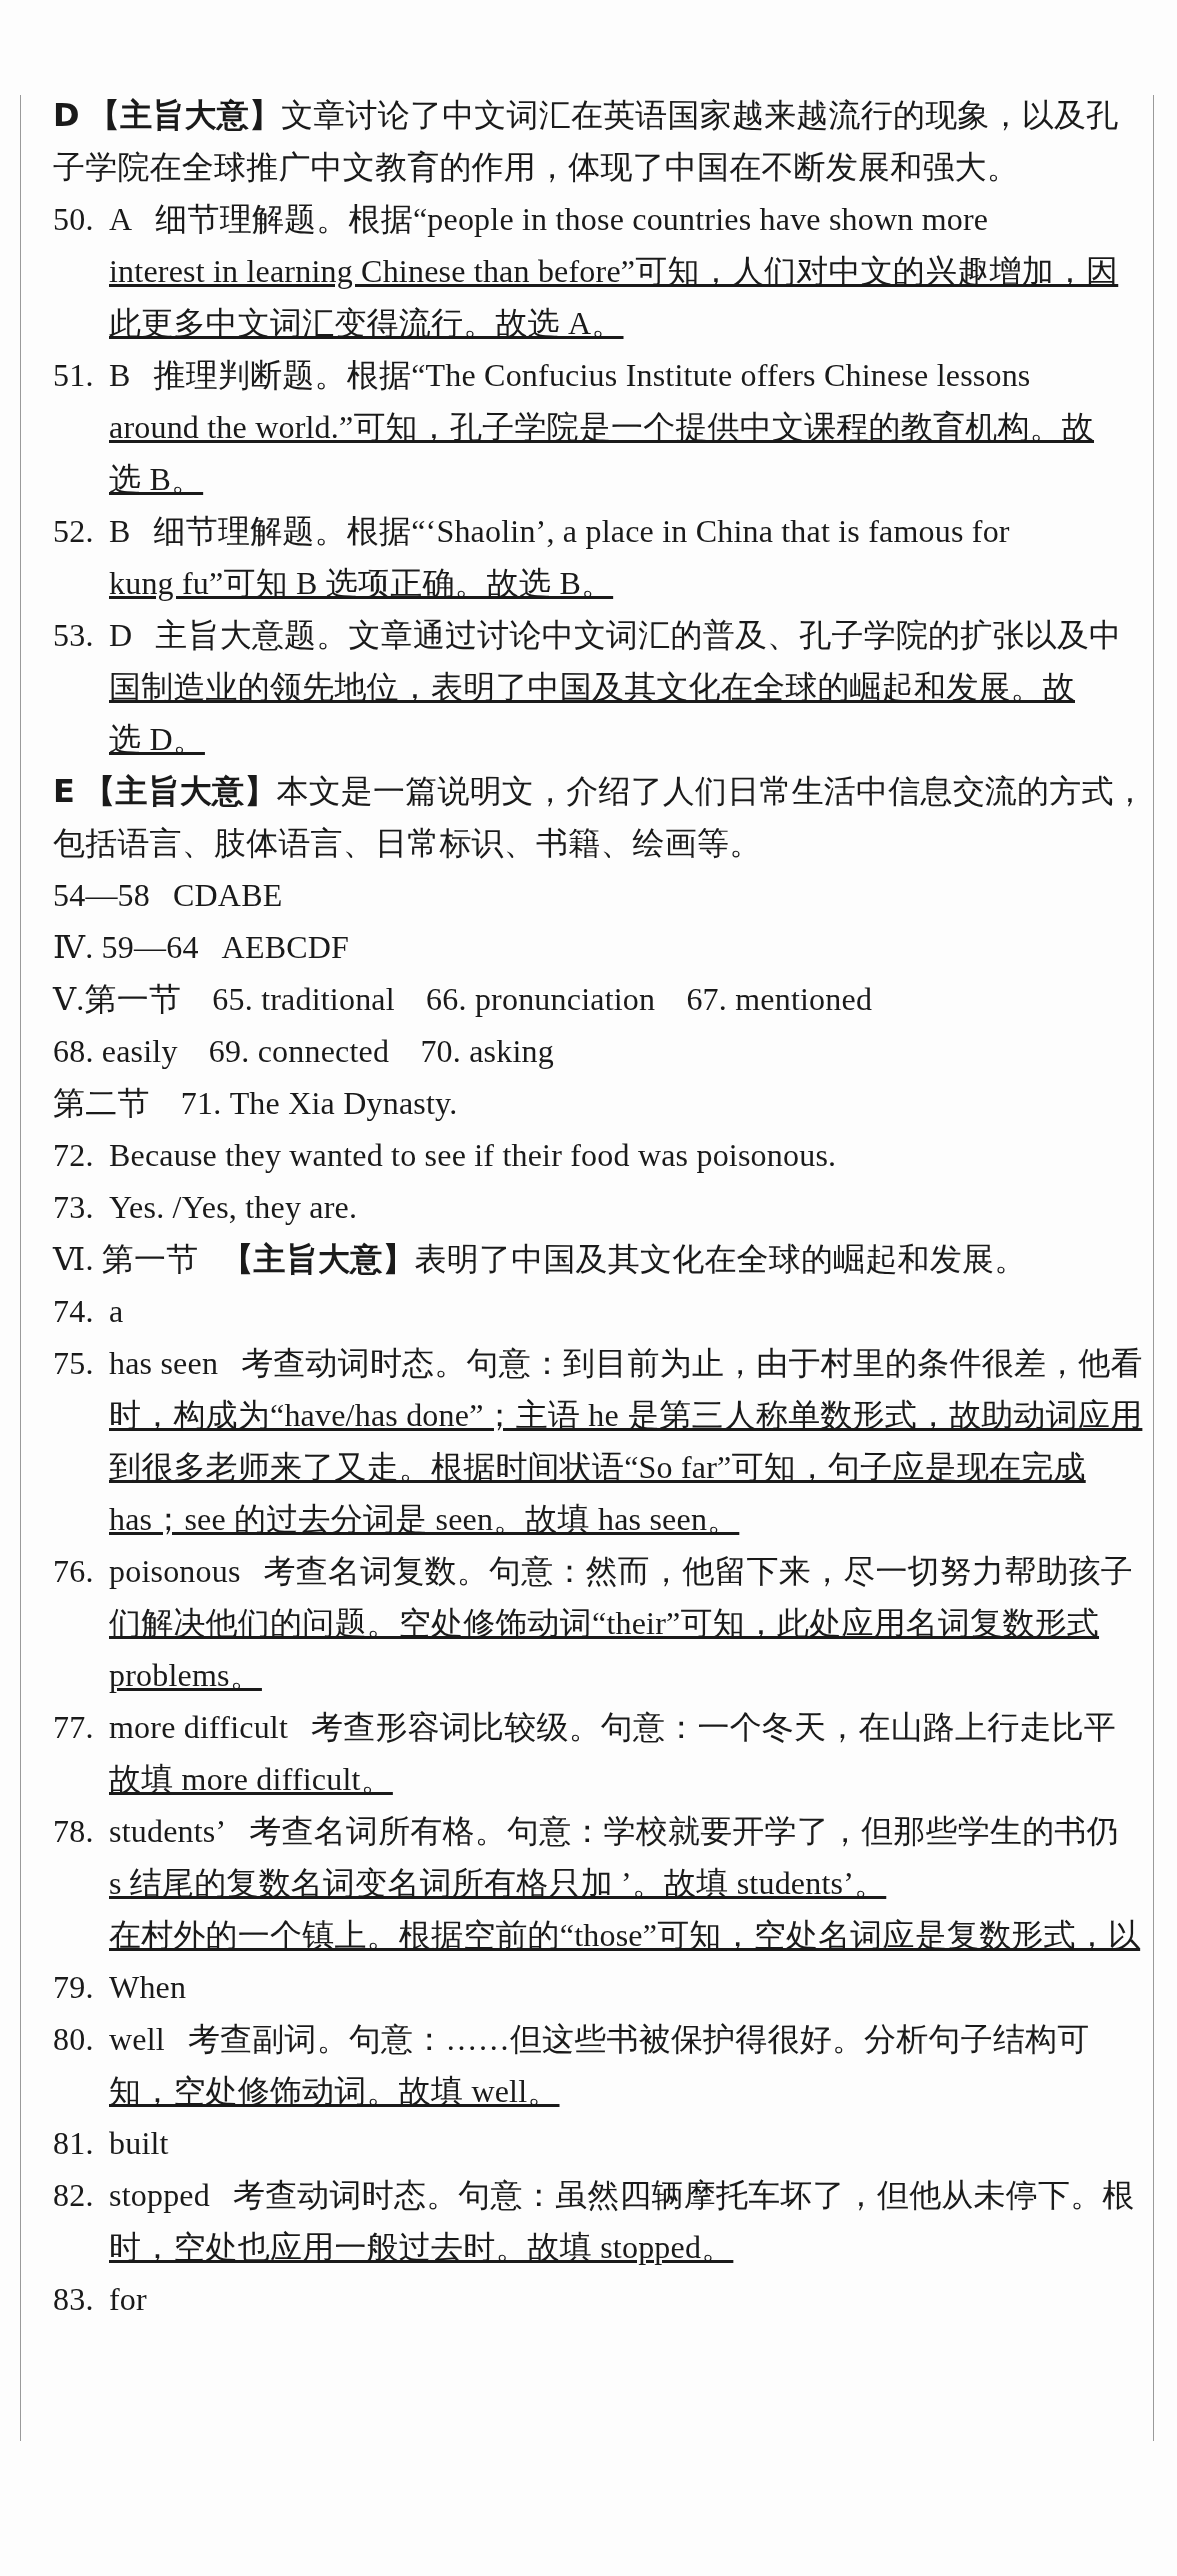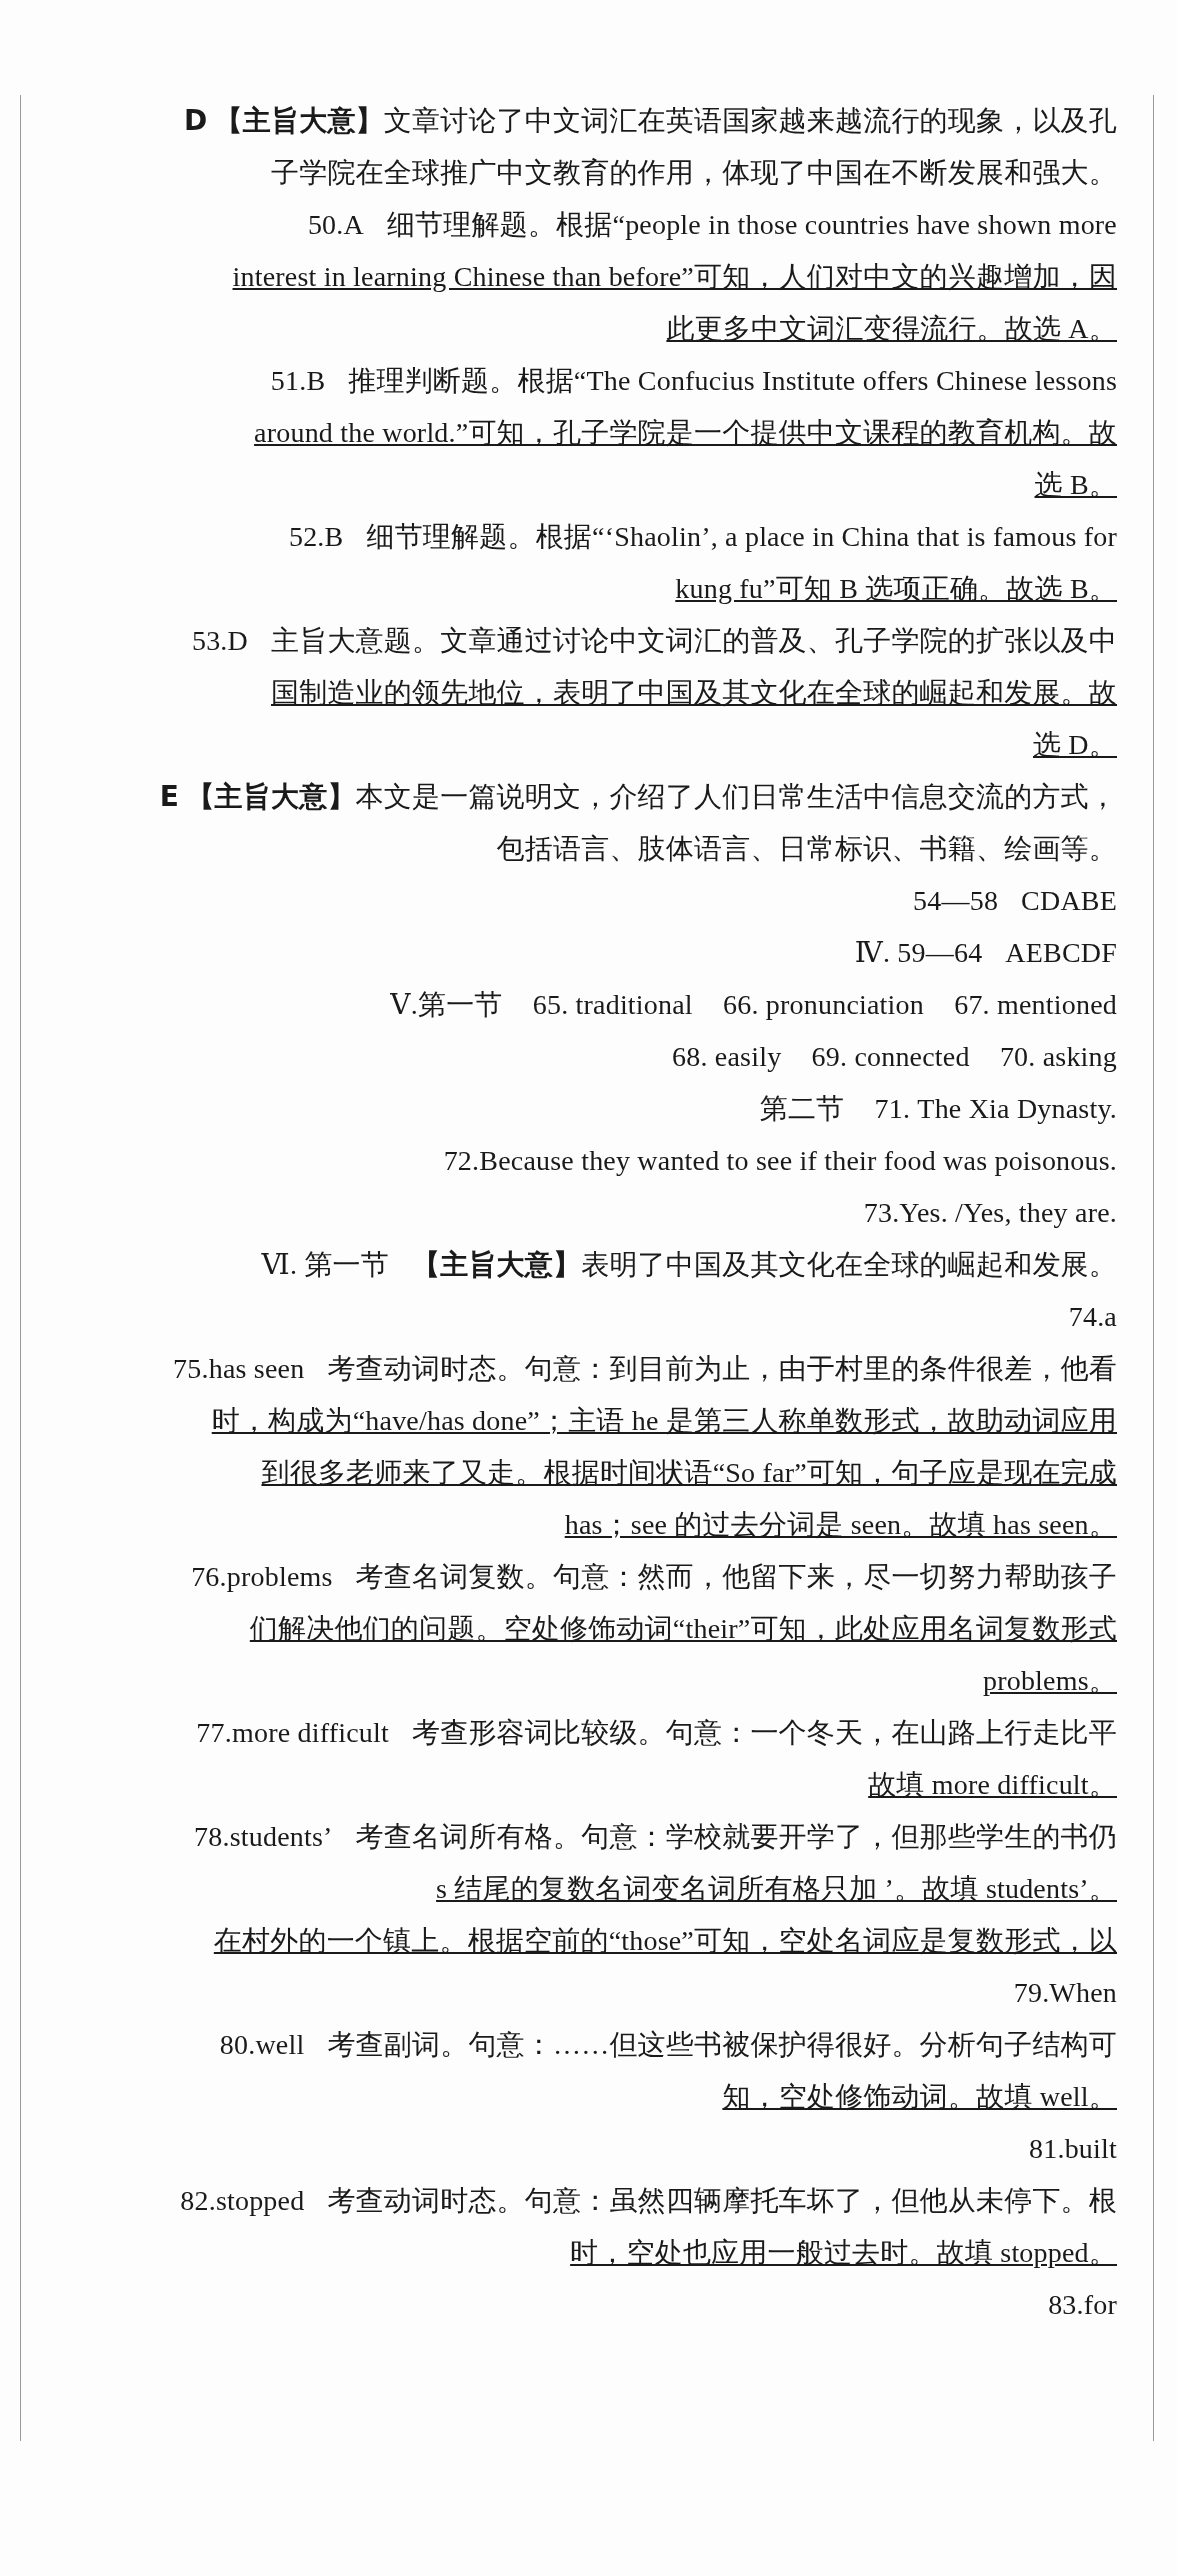--- a/index.html
+++ b/index.html
@@ -22,25 +22,24 @@
     border-right: 1.9px solid #9a9a9a;
   }
   .content {
     position: absolute;
     left: 53px;
     top: 93px;
     width: 1064px;
   }
   .line {
     height: 52px;
-    line-height: 56px;
-    font-size: 28px;
+    line-height: 44px;
+    font-size: 32px;
     white-space: nowrap;
     letter-spacing: 0.2px;
-    text-align: right;
   }
   .indent { padding-left: 56px; text-decoration: underline; }
   .num { display: inline-block; min-width: 56px; }
   .ans { display: inline-block; margin-right: 23px; }
   .bold { font-weight: bold; font-family: "DejaVu Sans", "Liberation Sans", sans-serif; }
   .gap { display: inline-block; width: 23px; }
 </style>
 </head>
 <body>
 
@@ -136,21 +135,21 @@
   </div>
 
   <div class="line">
     <span class="num">75.</span><span class="ans">has seen</span><span>考查动词时态。句意：到目前为止，由于村里的条件很差，他看</span>
   </div>
   <div class="line indent"><span>时，构成为“have/has done”；主语 he 是第三人称单数形式，故助动词应用</span></div>
   <div class="line indent"><span>到很多老师来了又走。根据时间状语“So far”可知，句子应是现在完成</span></div>
   <div class="line indent"><span>has；see 的过去分词是 seen。故填 has seen。</span></div>
 
   <div class="line">
-    <span class="num">76.</span><span class="ans">problems</span><span>考查名词复数。句意：然而，他留下来，尽一切努力帮助孩子</span>
+    <span class="num">76.</span><span class="ans">poisonous</span><span>考查名词复数。句意：然而，他留下来，尽一切努力帮助孩子</span>
   </div>
   <div class="line indent"><span>们解决他们的问题。空处修饰动词“their”可知，此处应用名词复数形式</span></div>
   <div class="line indent"><span>problems。</span></div>
 
   <div class="line">
     <span class="num">77.</span><span class="ans">more difficult</span><span>考查形容词比较级。句意：一个冬天，在山路上行走比平</span>
   </div>
   <div class="line indent"><span>故填 more difficult。</span></div>
 
   <div class="line">

